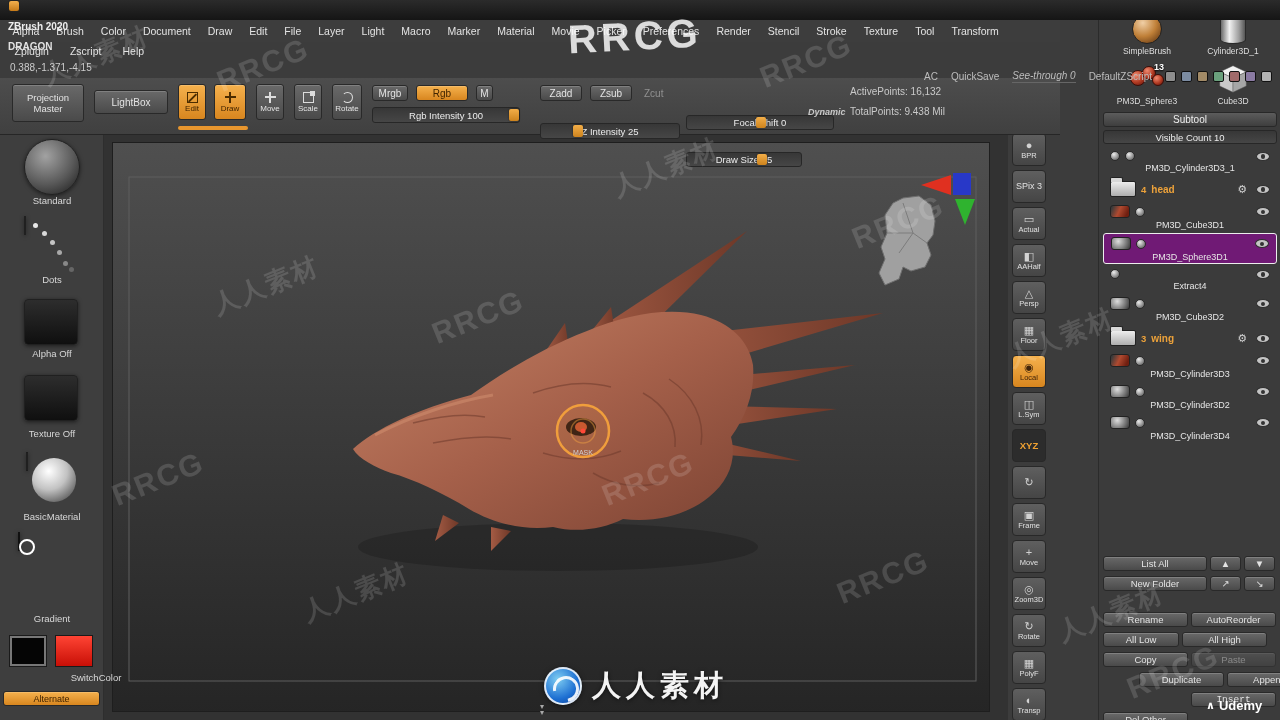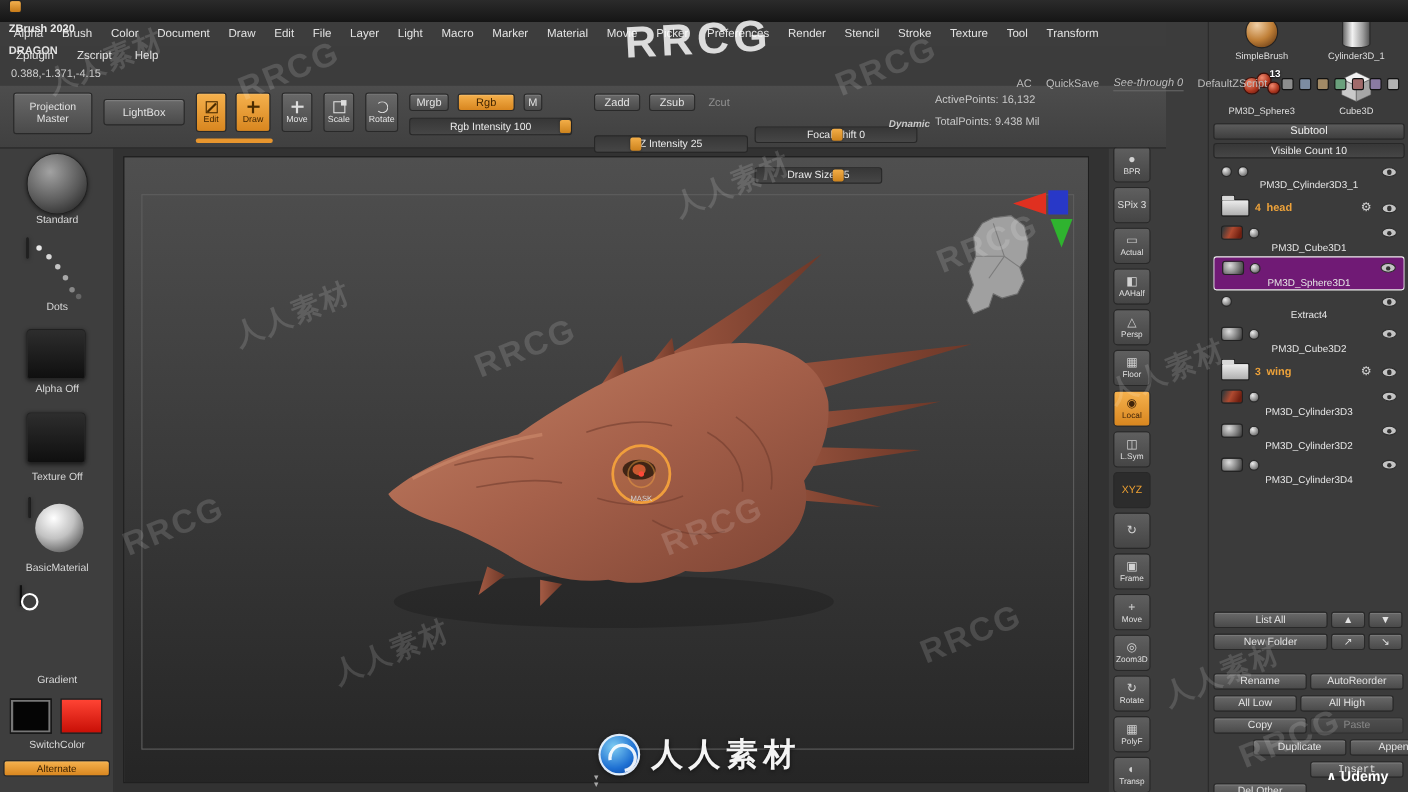--- a/index.html
+++ b/index.html
@@ -68,21 +68,21 @@
   .doc{position:absolute;left:8px;top:7px;width:878px;height:570px;border:1px solid #1e1e1e;overflow:hidden;}
 
   
   .rail{position:absolute;left:1006px;top:133px;width:46px;height:587px;z-index:2;}
   .rail-item{position:absolute;left:6px;width:34px;height:33px;display:flex;flex-direction:column;align-items:center;justify-content:center;background:linear-gradient(#5f5f5f,#454545);border:1px solid #282828;border-radius:4px;}
   .rail-glyph{font-size:11px;line-height:11px;color:#d2d2d2;}
   .rail-label{font-size:7.5px;line-height:9px;color:#e0e0e0;}
   .rail-item.orange{background:linear-gradient(#f5b14d,#d8861f);}
   .rail-item.orange .rail-glyph,.rail-item.orange .rail-label{color:#40240a;}
   .rail-item.dark{background:#2c2c2c;}
-  .rail-item.dark .rail-label{color:#f0a232;font-size:9.5px;font-weight:normal;}
+  .rail-item.dark .rail-label{color:#f0a232;font-size:9.5px;font-weight:bold;}
 
   
   .panel{position:absolute;left:1098px;top:0;width:182px;height:720px;background:#3b3b3b;border-left:1px solid #2b2b2b;z-index:2;}
   .tool-cell{position:absolute;width:80px;height:48px;display:flex;flex-direction:column;align-items:center;justify-content:flex-end;}
   .tool-label{font-size:8.5px;color:#dedede;margin-top:2px;}
   .tt-sphere{width:30px;height:30px;border-radius:50%;background:radial-gradient(circle at 35% 28%,#f0cfa6,#c08038 50%,#5c3210 95%);border:1px solid #222;}
   .tt-cyl{width:26px;height:30px;background:linear-gradient(90deg,#6a6a6a,#f2f2f2 35%,#9d9d9d 75%,#565656);border-radius:50%/14%;border:1px solid #2a2a2a;}
   .tt-cluster{width:38px;height:30px;position:relative;}
   .red-ball{position:absolute;border-radius:50%;background:radial-gradient(circle at 35% 30%,#f08a70,#b03a22 55%,#5a100a);border:1px solid #3c0e08;}
   .tool-badge{position:absolute;right:2px;top:-2px;color:#fff;font-size:9px;font-weight:bold;text-shadow:0 1px 2px #000;margin-left:44px;}
@@ -248,21 +248,21 @@
   <span class="th-label" style="top:293px;">Texture Off</span>
 
   <span class="th th-mat" style="top:318px;"></span>
   <span class="th-label" style="top:376px;">BasicMaterial</span>
 
   <span class="th th-grad" style="top:398px;"></span>
   <span class="th-label" style="top:478px;">Gradient</span>
 
   <span class="sw black" style="left:9px;top:500px;"></span>
   <span class="sw red" style="left:55px;top:500px;"></span>
-  <span class="th-label" style="top:537px;">SwitchColor</span>
+  <span class="th-label" style="top:537px;margin-left:44px;">SwitchColor</span>
 
   <div class="btn orange alt-btn" style="top:556px;">Alternate</div>
 </div>
 
 <div class="canvas-wrap">
   <div class="doc">
     <svg width="878" height="570" viewBox="0 0 878 570">
       <defs>
         <linearGradient id="docbg" x1="0" y1="0" x2="0" y2="1">
           <stop offset="0" stop-color="#4f4f4f"></stop>

